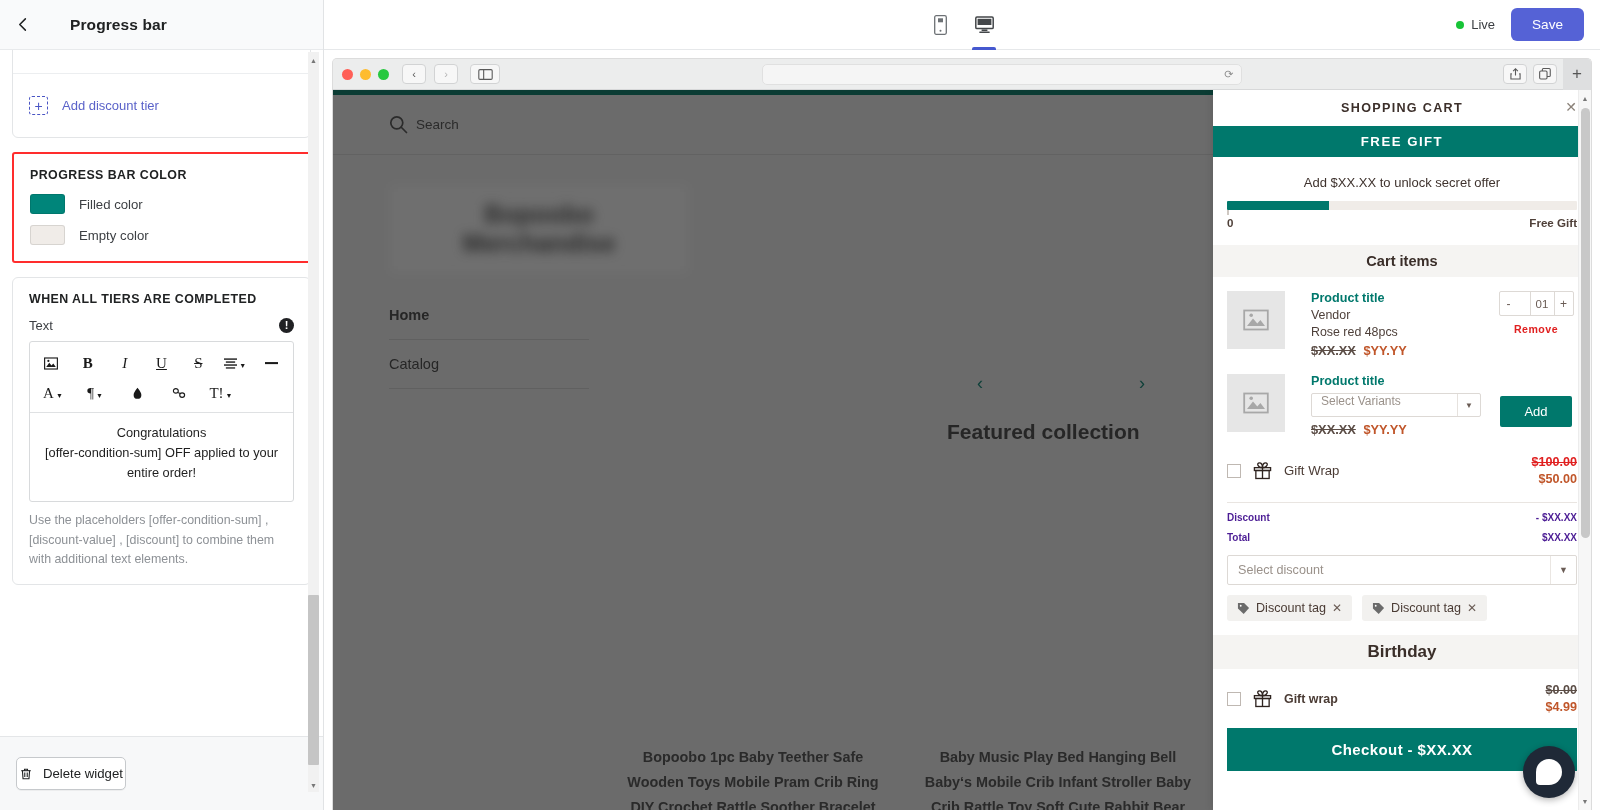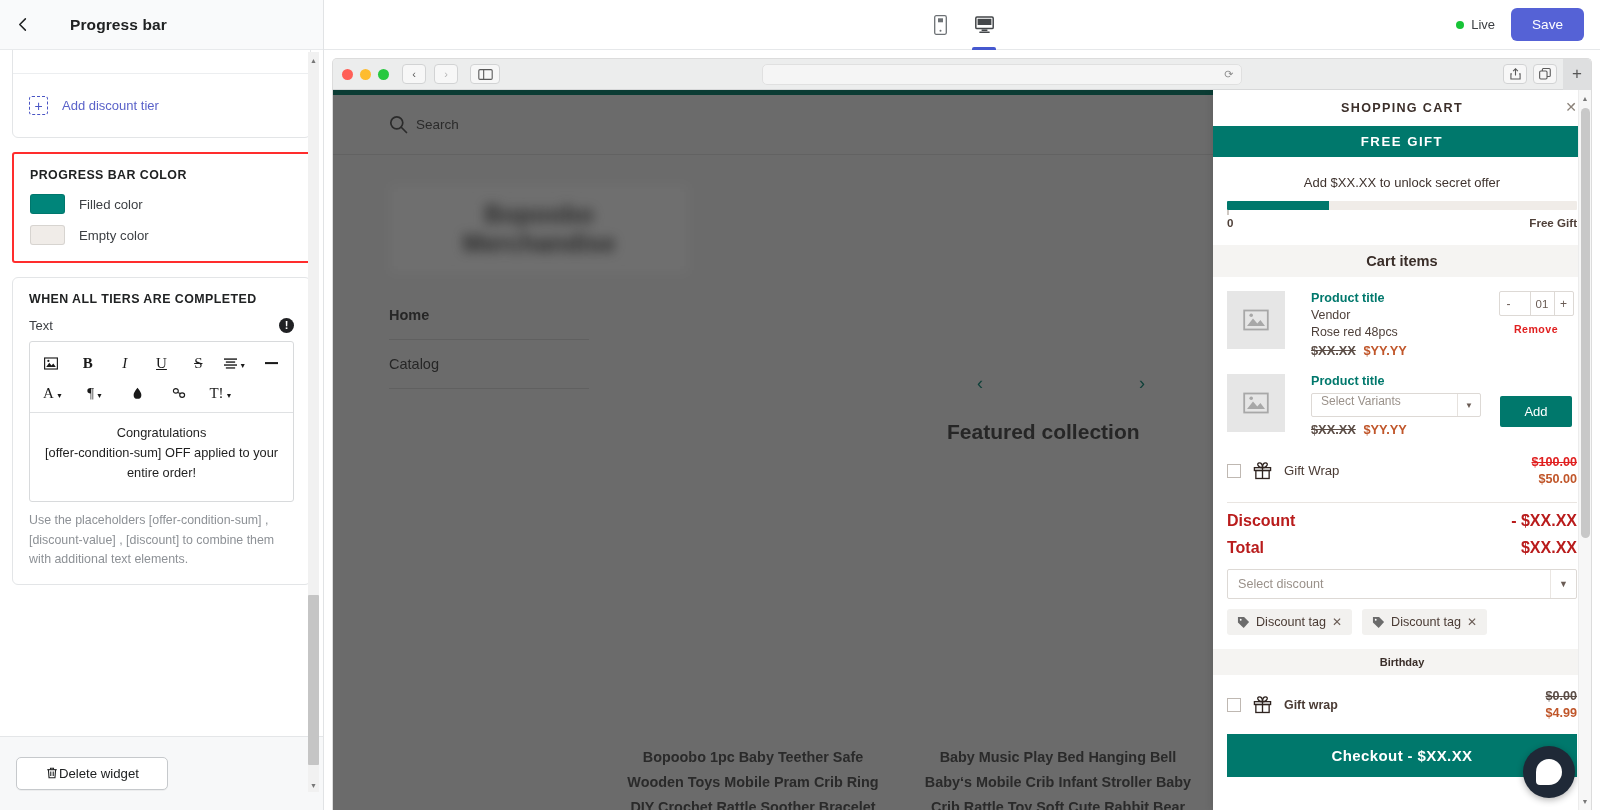--- a/index.html
+++ b/index.html
@@ -141,23 +141,23 @@
 
   
   .lp-footer {
     min-height: 74px;
     background: #f7f8f9;
     border-top: 1px solid #e4e6e8;
     display: flex; align-items: center;
     padding: 0 16px;
   }
   .delete-btn {
-    display: inline-flex; align-items: flex-start; 
+    display: inline-flex; align-items: flex-end; gap: 10px;
     background: #fff; border: 1px solid #c6c9cc;
-    border-radius: 5px; padding: 8px 28px;
+    border-radius: 5px; padding: 8px 2px;
     font-size: 13.2px; color: #202223; cursor: pointer;
     box-shadow: 0 1px 0 rgba(0,0,0,.045);
   }
   .delete-btn svg { width: 14px; height: 14px; }
 
   
   .lp-sb-track {
     position: absolute; right: 4px; top: 52px;
     width: 11px; height: 740px;
     background: #f1f1f1;
@@ -416,22 +416,22 @@
     background: #fff; flex: none; cursor: pointer;
   }
   .gw-label { font-size: 13.2px; color: #4a3b34; flex: 1; }
   .gw-label.bold { font-weight: 700; font-size: 12.4px; }
   .gw-prices { text-align: right; font-size: 12.6px; font-weight: 700; }
   .gw-was { color: #e02020; text-decoration: line-through; }
   .gw-now { color: #c0562a; margin-top: 3px; }
   .cart-hr { border-top: 1px solid #e9e5e1; margin: 16px 14px 0; }
   .tot-row {
     display: flex; justify-content: space-between;
-    padding: 9px 14px 0; font-size: 16px; font-weight: 700;
-    color: #b91c1c;
+    padding: 9px 14px 0; font-size: 10px; font-weight: 700;
+    color: #4c1d95;
   }
   .discount-select {
     margin: 12px 14px 0; height: 30px;
     border: 1px solid #ddd9d5; border-radius: 2px;
     display: flex; align-items: center; justify-content: space-between;
     padding-left: 10px; font-size: 12.6px; color: #9a918a;
     background: #fff;
   }
   .ds-caret {
     width: 26px; height: 28px; border-left: 1px solid #eae6e2;
@@ -441,21 +441,21 @@
   .tag-row { display: flex; gap: 10px; padding: 10px 14px 0; }
   .tag-chip {
     background: #f2f1ef; border-radius: 3px;
     display: flex; align-items: center; gap: 6px;
     padding: 6px 10px; font-size: 12.6px; color: #4a3b34;
     cursor: pointer;
   }
   .tag-x { font-size: 12px; color: #6a5c55; }
   .birthday-head {
     margin-top: 14px; background: #f5f4f2;
-    text-align: center; font-size: 11px; font-weight: 700;
+    text-align: center; font-size: 17px; font-weight: 700;
     color: #3a2e29; padding: 7px 0;
   }
   .checkout-btn {
     margin: 14px 14px 0; background: #00786c; color: #fff;
     border: none; padding: 13px 0; width: calc(100% - 28px);
     font-size: 15px; font-weight: 700; letter-spacing: .4px;
     cursor: pointer; font-family: "Liberation Sans", sans-serif;
   }
   .chat-bubble {
     position: absolute; right: 16px; bottom: 12px;

